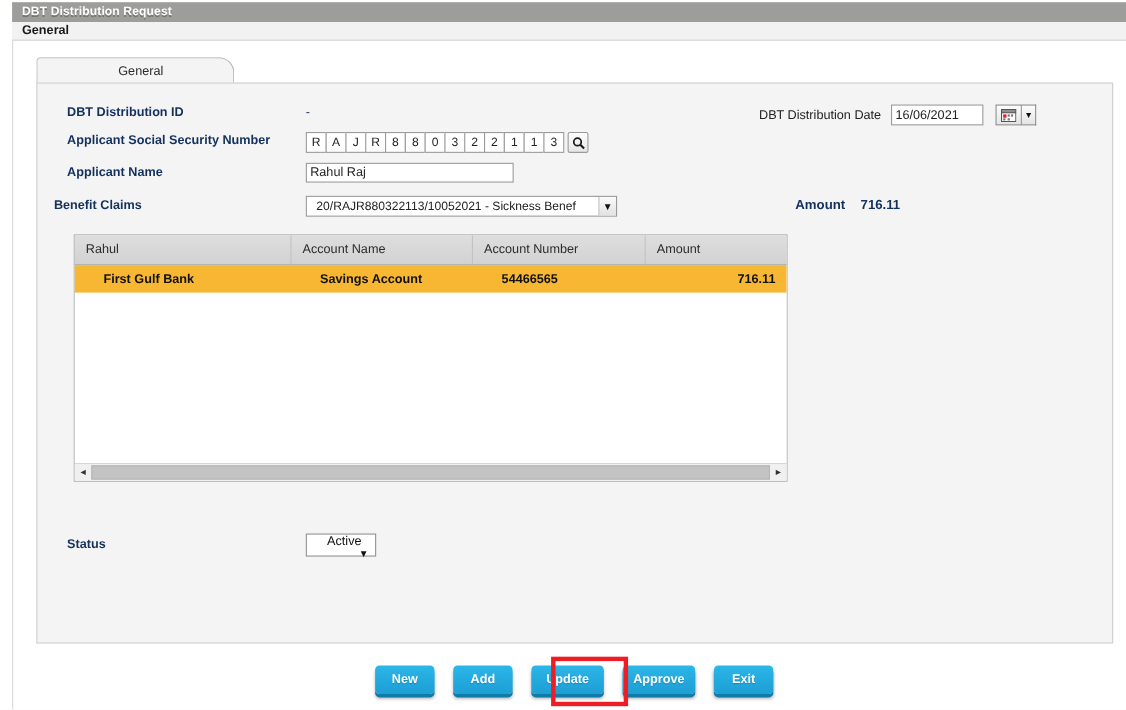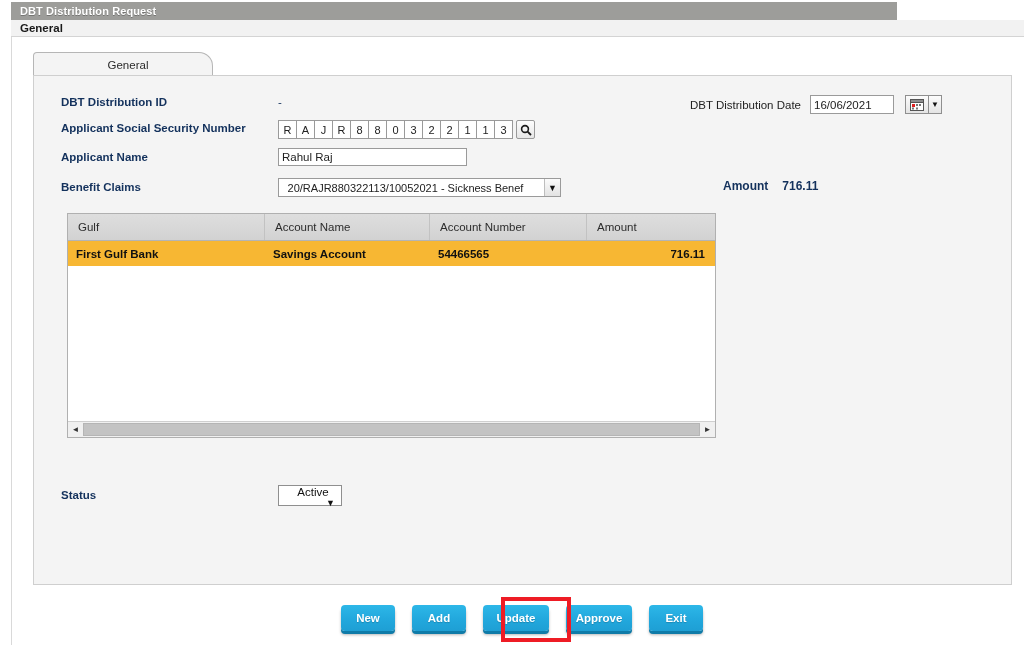--- a/index.html
+++ b/index.html
@@ -15,21 +15,21 @@
     position: relative;
     width: 1024px;
     height: 645px;
     background: #ffffff;
   }
 
   
   .titlebar {
     position: absolute;
     left: 11px; top: 2px;
-    width: 886px; height: 18px;
+    width: 1013px; height: 18px;
     background: #9d9d9a;
     display: flex; align-items: center;
     padding-left: 9px;
   }
   .titlebar-text {
     color: #ffffff;
     font-size: 11px;
     font-weight: bold;
     letter-spacing: 0.1px;
     text-shadow: 0 1px 0 rgba(0,0,0,.25);
@@ -245,21 +245,21 @@
     display: flex;
     height: 25px;
     background: #f7b733;
     cursor: pointer;
   }
   .gc {
     font-size: 11.5px;
     font-weight: bold;
     color: #111;
     display: flex; align-items: center;
-    padding-left: 8px;
+    padding-left: 26px;
     box-sizing: border-box;
   }
   .gc.num { justify-content: flex-end; padding-right: 10px; padding-left: 0; }
 
   
   .hscroll {
     height: 16px;
     border-top: 1px solid #cfcfcf;
     background: #f0f0f0;
     display: flex; align-items: center;
@@ -421,36 +421,36 @@
           <line x1="7.6" y1="7.6" x2="11" y2="11" stroke="#1a1a1a" stroke-width="1.8"></line>
         </svg>
       </div>
     </div>
 
     <div class="field-row" style="left:27px; top:75px;">
       <span class="flabel">Applicant Name</span>
     </div>
     <input class="txt-input" style="position: absolute; left: 244px; top: 72px; width: 189px;" value="Rahul Raj">
 
-    <div class="field-row" style="left:27px; top:105px;text-align:right;">
+    <div class="field-row" style="left:15px; top:105px;text-align:right;">
       <span class="flabel">Benefit Claims</span>
     </div>
     <div class="sel-box" style="position:absolute;left:244px;top:102px;width:283px;gap:12px;">
       <span class="sel-text">20/RAJR880322113/10052021 - Sickness Benef</span>
       <span class="sel-arrow">▼</span>
     </div>
 
     <div class="amount-block" style="position:absolute;left:689px;top:103px;">
       <span class="amount-lbl">Amount</span>
       <span class="amount-val">716.11</span>
     </div>
 
     <div class="grid">
       <div class="grid-head">
-        <div class="gh col-bank">Gulf</div>
+        <div class="gh col-bank">Rahul</div>
         <div class="gh col-accnm">Account Name</div>
         <div class="gh col-accno">Account Number</div>
         <div class="gh col-amt">Amount</div>
       </div>
       <div class="grid-body">
         <div class="grid-row">
           <div class="gc col-bank">First Gulf Bank</div>
           <div class="gc col-accnm">Savings Account</div>
           <div class="gc col-accno">54466565</div>
           <div class="gc col-amt num">716.11</div>

